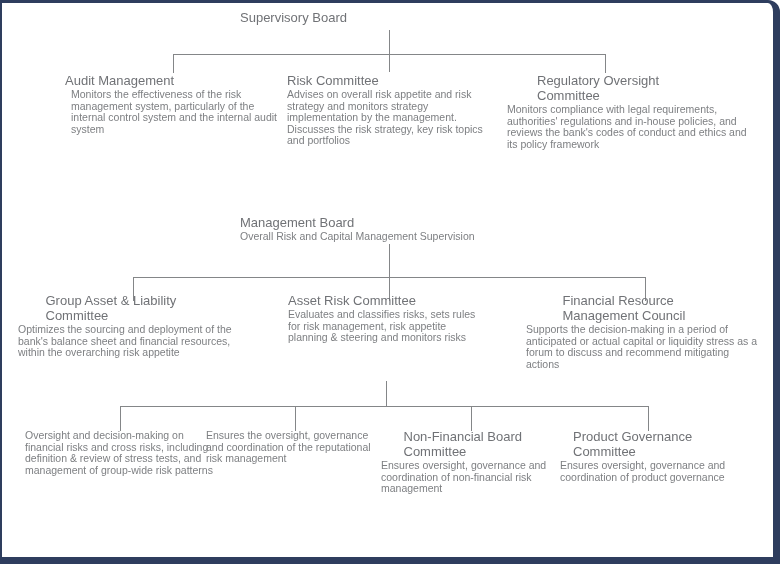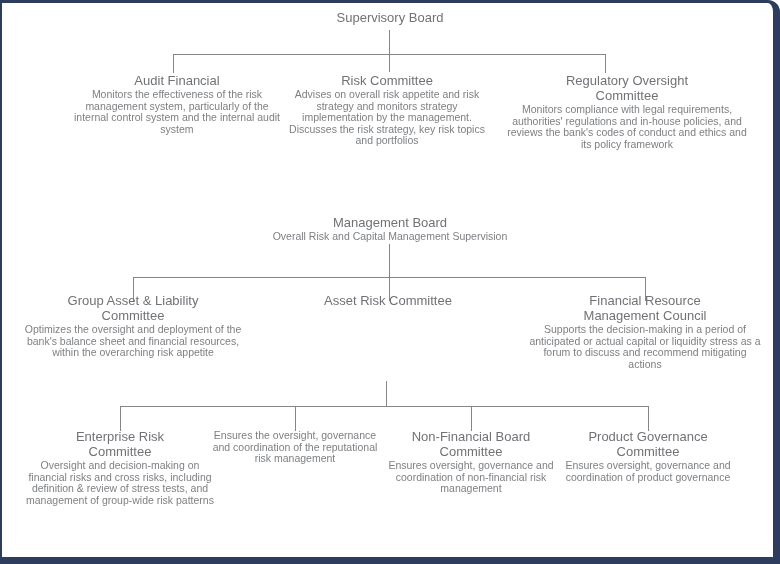--- a/index.html
+++ b/index.html
@@ -6,21 +6,21 @@
   body{
     width:780px;height:564px;position:relative;background:#ffffff;
     font-family:"Liberation Sans","DejaVu Sans",sans-serif;
     overflow:hidden;
   }
   .frame{
     position:absolute;inset:0;z-index:5;pointer-events:none;
     border:solid #2e3d5e;border-width:3px 7px 7px 2px;
     border-radius:0 12px 0 0;
   }
-  .node{position:absolute;text-align:center;z-index:2;}
+  .node{position:absolute;z-index:2;}
   .title{
     font-size:13px;line-height:15px;color:#707276;margin:0 auto;
   }
   .subtitle,.desc{
     font-size:10.5px;line-height:11.5px;color:#7d7f82;margin:1px auto 0;
   }
   .line{position:absolute;background:#848688;z-index:1;}
   .v{width:1px;} .h{height:1px;}
 </style>
 </head>
@@ -31,21 +31,21 @@
 <div class="node" style="left:240px;top:10px;width:300px">
   <div class="title">Supervisory Board</div>
 </div>
 
 <div class="line v" style="left:389px;top:30px;height:42px"></div>
 <div class="line h" style="left:173px;top:54px;width:433px"></div>
 <div class="line v" style="left:173px;top:54px;height:19px"></div>
 <div class="line v" style="left:605px;top:54px;height:19px"></div>
 
 <div class="node" style="left:65px;top:73px;width:224px">
-  <div class="title">Audit Financial</div>
+  <div class="title">Audit Management</div>
   <div class="desc" style="width:212px">Monitors the effectiveness of the risk management system, particularly of the internal control system and the internal audit system</div>
 </div>
 
 <div class="node" style="left:287px;top:73px;width:200px">
   <div class="title">Risk Committee</div>
   <div class="desc" style="width:200px">Advises on overall risk appetite and risk strategy and monitors strategy implementation by the management. Discusses the risk strategy, key risk topics and portfolios</div>
 </div>
 
 <div class="node" style="left:507px;top:73px;width:240px">
   <div class="title" style="max-width:180px">Regulatory Oversight Committee</div>
@@ -57,41 +57,41 @@
   <div class="subtitle">Overall Risk and Capital Management Supervision</div>
 </div>
 
 <div class="line v" style="left:389px;top:244px;height:57px"></div>
 <div class="line h" style="left:133px;top:277px;width:513px"></div>
 <div class="line v" style="left:133px;top:277px;height:24px"></div>
 <div class="line v" style="left:645px;top:277px;height:24px"></div>
 
 <div class="node" style="left:18px;top:293px;width:230px">
   <div class="title" style="max-width:175px">Group Asset &amp; Liability Committee</div>
-  <div class="desc" style="width:230px">Optimizes the oversight and deployment of the bank's balance sheet and financial resources, within the overarching risk appetite</div>
+  <div class="desc" style="width:230px">Optimizes the sourcing and deployment of the bank's balance sheet and financial resources, within the overarching risk appetite</div>
 </div>
 
 <div class="node" style="left:288px;top:293px;width:200px">
   <div class="title">Asset Risk Committee</div>
+  <div class="desc" style="width:200px">Evaluates and classifies risks, sets rules for risk management, risk appetite planning &amp; steering and monitors risks</div>
 </div>
 
 <div class="node" style="left:525px;top:293px;width:240px">
   <div class="title" style="max-width:165px">Financial Resource Management Council</div>
   <div class="desc" style="width:238px">Supports the decision-making in a period of anticipated or actual capital or liquidity stress as a forum to discuss and recommend mitigating actions</div>
 </div>
 
 <div class="line v" style="left:386px;top:381px;height:26px"></div>
 <div class="line h" style="left:120px;top:406px;width:529px"></div>
 <div class="line v" style="left:120px;top:406px;height:25px"></div>
 <div class="line v" style="left:295px;top:406px;height:25px"></div>
 <div class="line v" style="left:471px;top:406px;height:25px"></div>
 <div class="line v" style="left:648px;top:406px;height:25px"></div>
 
 <div class="node" style="left:25px;top:429px;width:190px">
-  <div class="title" style="max-width:125px">Enterprise Risk Committee</div>
   <div class="desc" style="width:190px">Oversight and decision-making on financial risks and cross risks, including definition &amp; review of stress tests, and management of group-wide risk patterns</div>
 </div>
 
 <div class="node" style="left:205px;top:429px;width:180px">
   <div class="desc" style="width:178px">Ensures the oversight, governance and coordination of the reputational risk management</div>
 </div>
 
 <div class="node" style="left:381px;top:429px;width:180px">
   <div class="title" style="max-width:135px">Non-Financial Board Committee</div>
   <div class="desc" style="width:180px">Ensures oversight, governance and coordination of non-financial risk management</div>

